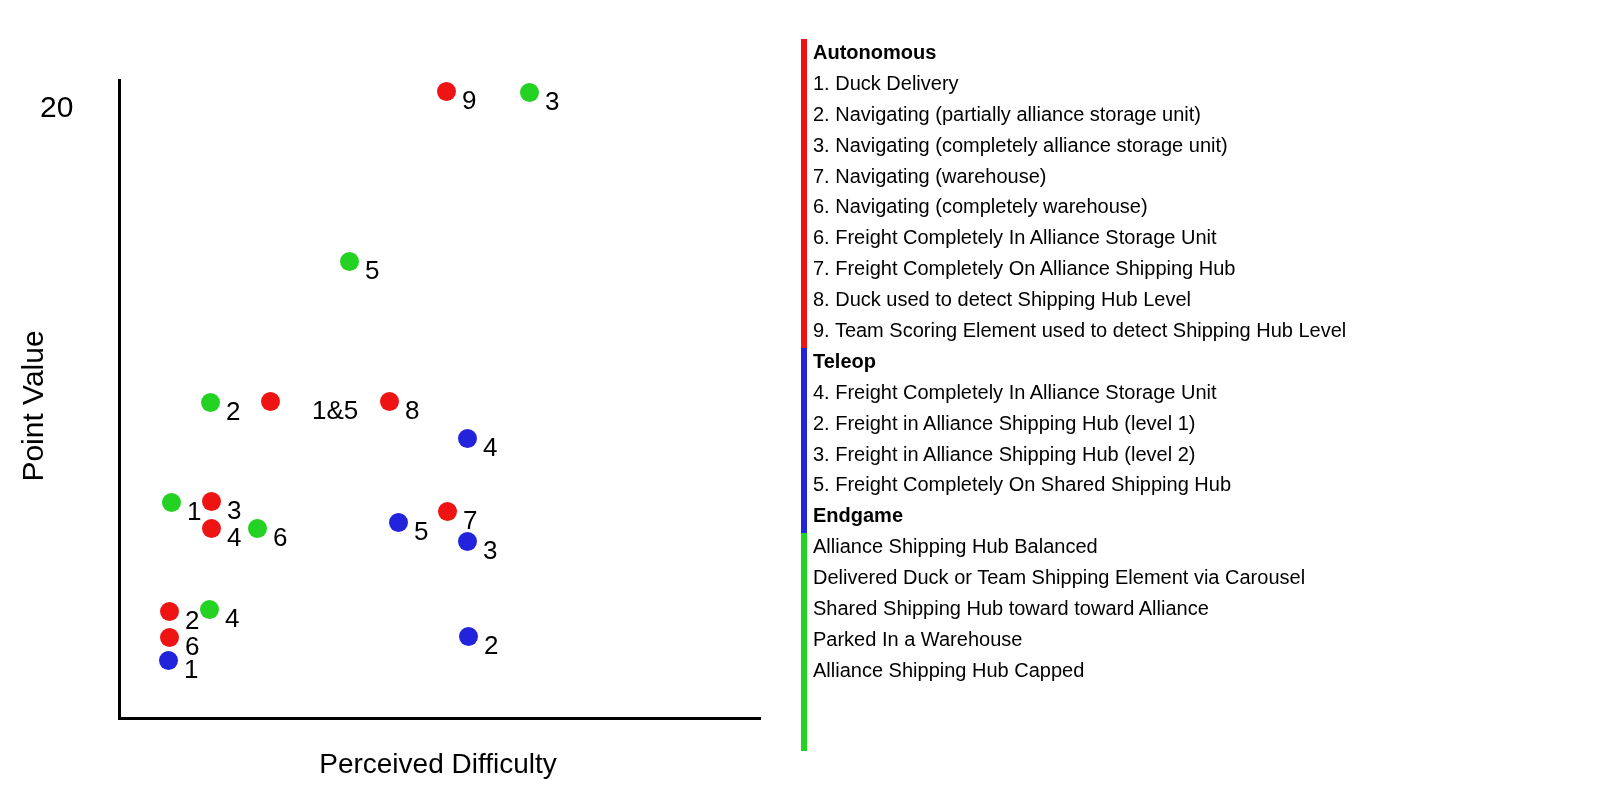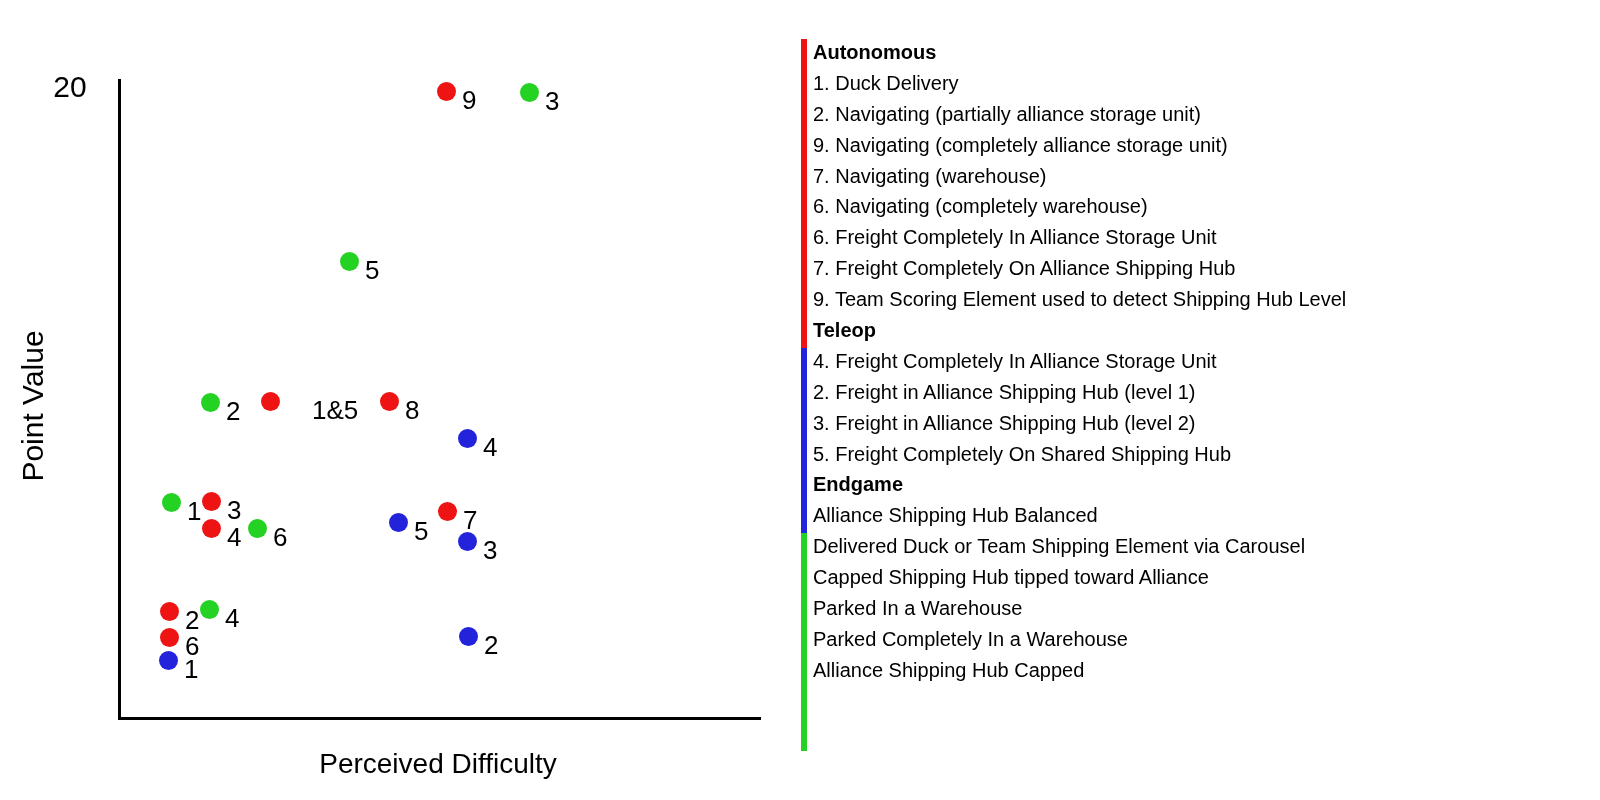--- a/index.html
+++ b/index.html
@@ -9,22 +9,22 @@
     height: 800px;
     background: #ffffff;
     font-family: "Liberation Sans", sans-serif;
     color: #000000;
     overflow: hidden;
   }
   .axis { position: absolute; background: #000000; }
   #y-axis { left: 118px; top: 79px; width: 3px; height: 641px; }
   #x-axis { left: 118px; top: 717px; width: 643px; height: 3px; }
   .ytick {
-    position: absolute; left: 40px; top: 72px; width: 60px;
-    text-align: center; font-size: 30px; line-height: 30px;
+    position: absolute; left: 40px; top: 92px; width: 60px;
+    text-align: left; font-size: 30px; line-height: 30px;
   }
   .ytitle {
     position: absolute; left: 33px; top: 406px;
     transform: translate(-50%, -50%) rotate(-90deg);
     font-size: 30px; white-space: nowrap;
   }
   .xtitle {
     position: absolute; left: 438px; top: 764px;
     transform: translate(-50%, -50%);
     font-size: 28px; white-space: nowrap;
@@ -98,32 +98,32 @@
     </div>
 
   <div class="bar" id="bar-autonomous" style="background: rgb(238, 20, 20);"></div>
   <div class="bar" id="bar-teleop" style="background: rgb(35, 35, 219);"></div>
   <div class="bar" id="bar-endgame" style="background: rgb(36, 210, 36);"></div>
 
   <div class="legend-text" id="legend-text">
       <div class="legend-line legend-title">Autonomous</div>
       <div class="legend-line">1. Duck Delivery</div>
       <div class="legend-line">2. Navigating (partially alliance storage unit)</div>
-      <div class="legend-line">9. Navigating (completely alliance storage unit)</div>
+      <div class="legend-line">3. Navigating (completely alliance storage unit)</div>
       <div class="legend-line">7. Navigating (warehouse)</div>
       <div class="legend-line">6. Navigating (completely warehouse)</div>
       <div class="legend-line">6. Freight Completely In Alliance Storage Unit</div>
       <div class="legend-line">7. Freight Completely On Alliance Shipping Hub</div>
+      <div class="legend-line">8. Duck used to detect Shipping Hub Level</div>
       <div class="legend-line">9. Team Scoring Element used to detect Shipping Hub Level</div>
       <div class="legend-line legend-title">Teleop</div>
       <div class="legend-line">4. Freight Completely In Alliance Storage Unit</div>
       <div class="legend-line">2. Freight in Alliance Shipping Hub (level 1)</div>
       <div class="legend-line">3. Freight in Alliance Shipping Hub (level 2)</div>
       <div class="legend-line">5. Freight Completely On Shared Shipping Hub</div>
       <div class="legend-line legend-title">Endgame</div>
       <div class="legend-line">Alliance Shipping Hub Balanced</div>
       <div class="legend-line">Delivered Duck or Team Shipping Element via Carousel</div>
-      <div class="legend-line">Capped Shipping Hub tipped toward Alliance</div>
+      <div class="legend-line">Shared Shipping Hub toward toward Alliance</div>
       <div class="legend-line">Parked In a Warehouse</div>
-      <div class="legend-line">Parked Completely In a Warehouse</div>
       <div class="legend-line">Alliance Shipping Hub Capped</div>
     </div>
 </div>
 
 </body></html>

